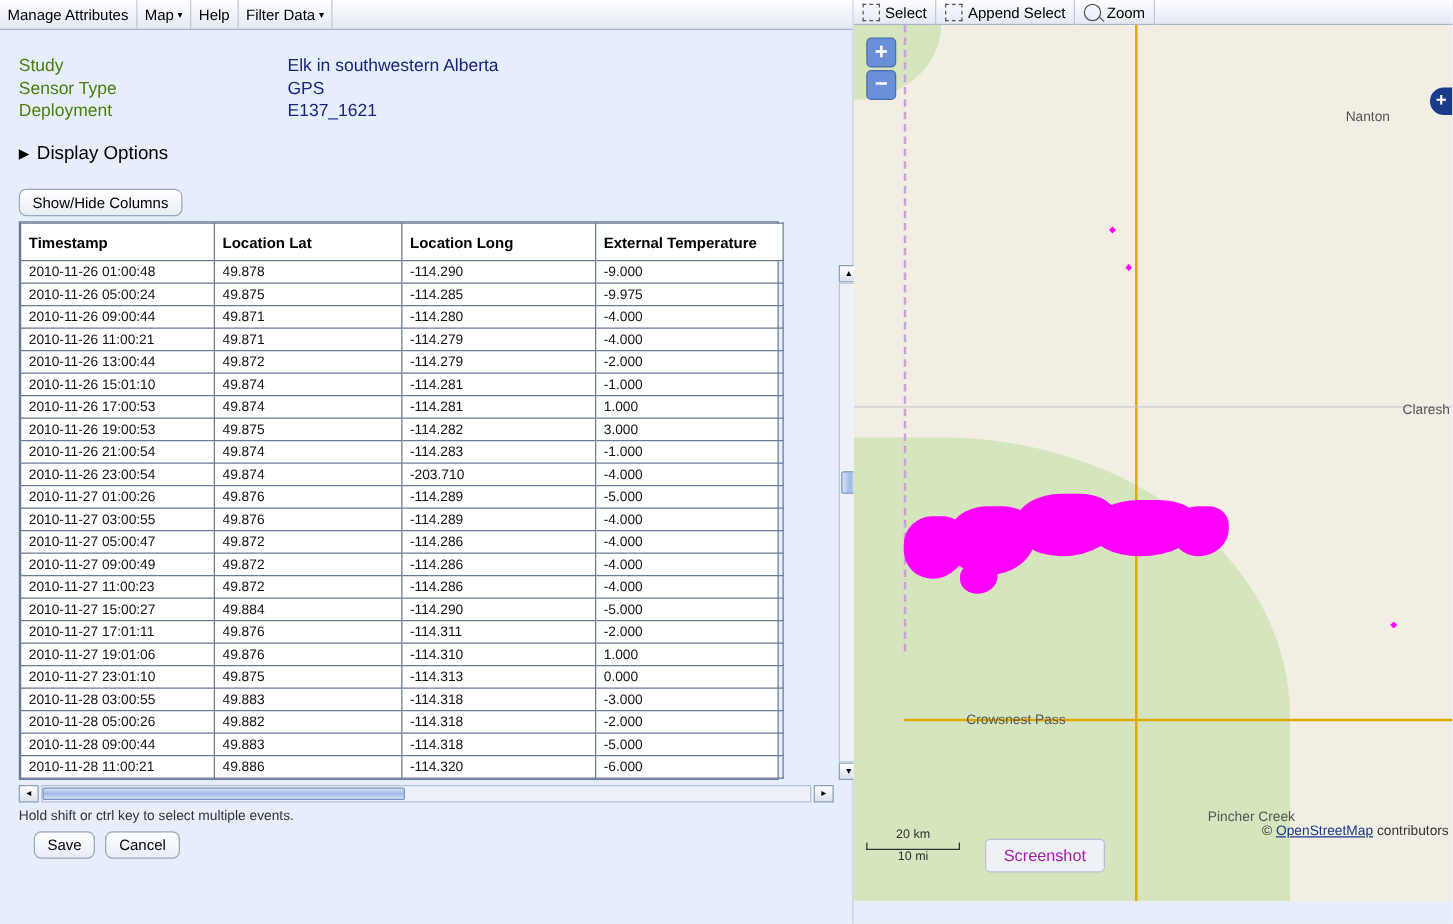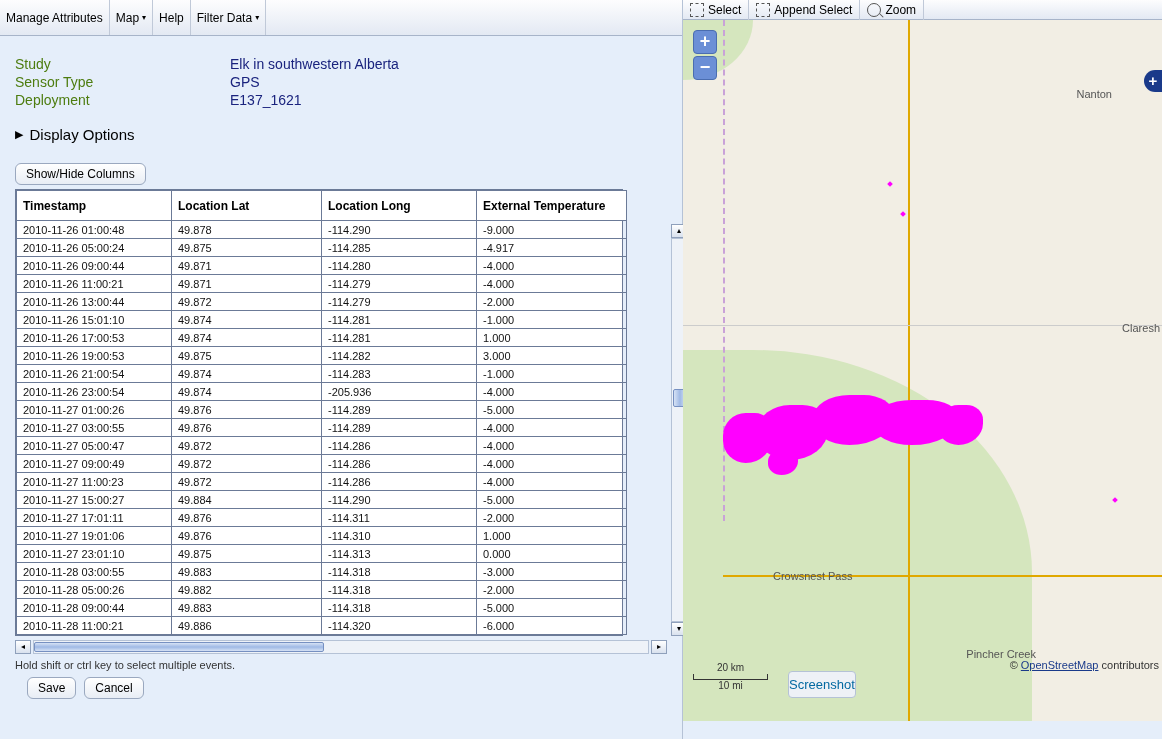--- a/index.html
+++ b/index.html
@@ -2,21 +2,21 @@
 <html><head>
 <meta charset="utf-8">
 <style>
 * { box-sizing: border-box; margin: 0; padding: 0; }
 body { font-family: Arial, Helvetica, sans-serif; font-size: 12px; background: #e5eefa; color: #000; width: 1162px; height: 739px; overflow: hidden; position: relative; }
 .app { display: flex; width: 100%; height: 100%; }
 .left-panel { width: 683px; height: 100%; display: flex; flex-direction: column; border-right: 1px solid #b5c2d6; }
 .right-panel { flex: 1; height: 100%; display: flex; flex-direction: column; position: relative; background: #fff; }
 
 
-.menubar { height: 36px; background: linear-gradient(#fdfdfe,#e3e9f3); border-bottom: 1px solid #a7b4c9; display: flex; align-items: center; font-size: 12px; }
+.menubar { height: 24px; background: linear-gradient(#fdfdfe,#e3e9f3); border-bottom: 1px solid #a7b4c9; display: flex; align-items: center; font-size: 12px; }
 .menubar .menu-item { padding: 1px 6px; border-right: 1px solid #c0c9d8; height: 100%; display: flex; align-items: center; cursor: pointer; white-space: nowrap; }
 .menu-arrow { margin-left: 3px; font-size: 8px; }
 
 
 .info-block { padding: 20px 15px 10px 15px; }
 .info-row { display: flex; margin-bottom: 2px; font-size: 14px; }
 .info-label { width: 215px; color: #4d7c0f; }
 .info-value { color: #1a237e; }
 .display-options { margin-top: 18px; font-size: 15px; display: flex; align-items: center; cursor: pointer; }
 .display-options .tri { margin-right: 6px; font-size: 11px; }
@@ -66,21 +66,21 @@
 .zoom-controls { position: absolute; left: 10px; top: 10px; display: flex; flex-direction: column; }
 .zoom-btn { width: 24px; height: 24px; background: #6b8fd6; color: #fff; border: 1px solid #4a6db0; border-radius: 4px; font-size: 18px; font-weight: bold; text-align: center; line-height: 20px; cursor: pointer; margin-bottom: 2px; }
 .add-btn { position: absolute; right: 0; top: 50px; width: 18px; height: 22px; background: #1a3a8a; color: #fff; border-top-left-radius: 11px; border-bottom-left-radius: 11px; text-align: center; line-height: 22px; font-size: 15px; font-weight: bold; cursor: pointer; }
 
 .data-cluster { position: absolute; left: 40px; top: 375px; width: 260px; height: 80px; }
 .cluster-blob { position: absolute; background: #ff00ff; border-radius: 50% 40% 60% 50%; }
 .pt { position: absolute; width: 4px; height: 4px; background: #ff00ff; transform: rotate(45deg); }
 
 .scale-bar { position: absolute; left: 10px; bottom: 30px; font-size: 10px; color: #333; }
 .scale-line { width: 75px; height: 6px; border-left: 1px solid #333; border-right: 1px solid #333; border-bottom: 1px solid #333; margin-top: 1px; }
-.screenshot-btn { position: absolute; left: 105px; bottom: 23px; padding: 5px 0; background: #eef1f6; border: 1px solid #b5c2d6; border-radius: 4px; color: #0369a1; font-size: 13px; cursor: pointer; }
+.screenshot-btn { position: absolute; left: 105px; bottom: 23px; padding: 5px 14px; background: #eef1f6; border: 1px solid #b5c2d6; border-radius: 4px; color: #a21caf; font-size: 13px; cursor: pointer; }
 .attribution { position: absolute; right: 3px; bottom: 50px; font-size: 11px; color: #333; }
 .attribution a { color: #1a3a8a; text-decoration: underline; }
 .map-bottom-pad { height: 18px; background: #e5eefa; }
 </style>
 </head>
 <body>
 
 <div class="app">
   <div class="left-panel">
     <div class="menubar">
@@ -138,21 +138,21 @@
                 <tr>
                   <td>2010-11-26 01:00:48</td>
                   <td>49.878</td>
                   <td>-114.290</td>
                   <td>-9.000</td>
                 </tr>
                 <tr>
                   <td>2010-11-26 05:00:24</td>
                   <td>49.875</td>
                   <td>-114.285</td>
-                  <td>-4.917</td>
+                  <td>-9.975</td>
                 </tr>
                 <tr>
                   <td>2010-11-26 09:00:44</td>
                   <td>49.871</td>
                   <td>-114.280</td>
                   <td>-4.000</td>
                 </tr>
                 <tr>
                   <td>2010-11-26 11:00:21</td>
                   <td>49.871</td>
@@ -185,21 +185,21 @@
                 </tr>
                 <tr>
                   <td>2010-11-26 21:00:54</td>
                   <td>49.874</td>
                   <td>-114.283</td>
                   <td>-1.000</td>
                 </tr>
                 <tr>
                   <td>2010-11-26 23:00:54</td>
                   <td>49.874</td>
-                  <td>-205.936</td>
+                  <td>-203.710</td>
                   <td>-4.000</td>
                 </tr>
                 <tr>
                   <td>2010-11-27 01:00:26</td>
                   <td>49.876</td>
                   <td>-114.289</td>
                   <td>-5.000</td>
                 </tr>
                 <tr>
                   <td>2010-11-27 03:00:55</td>

